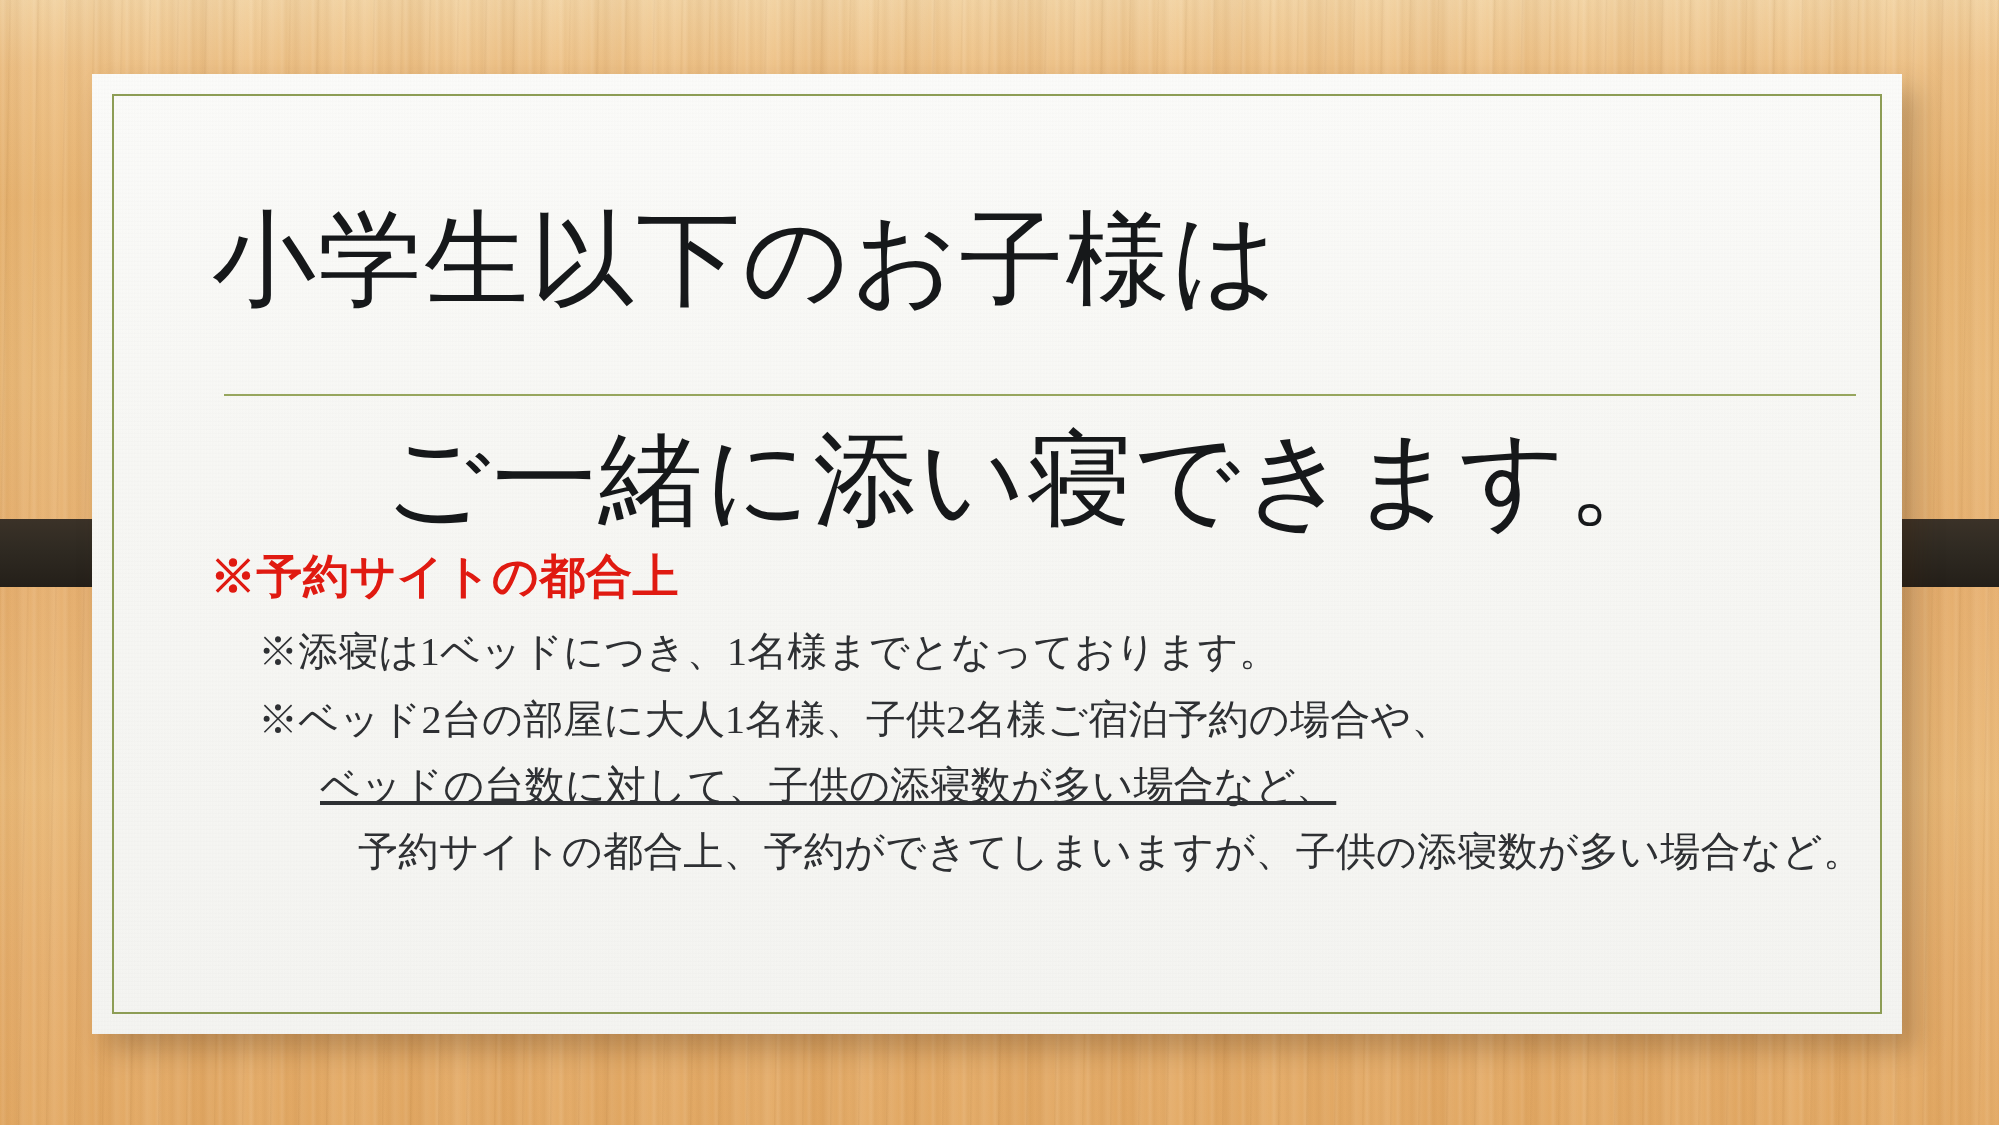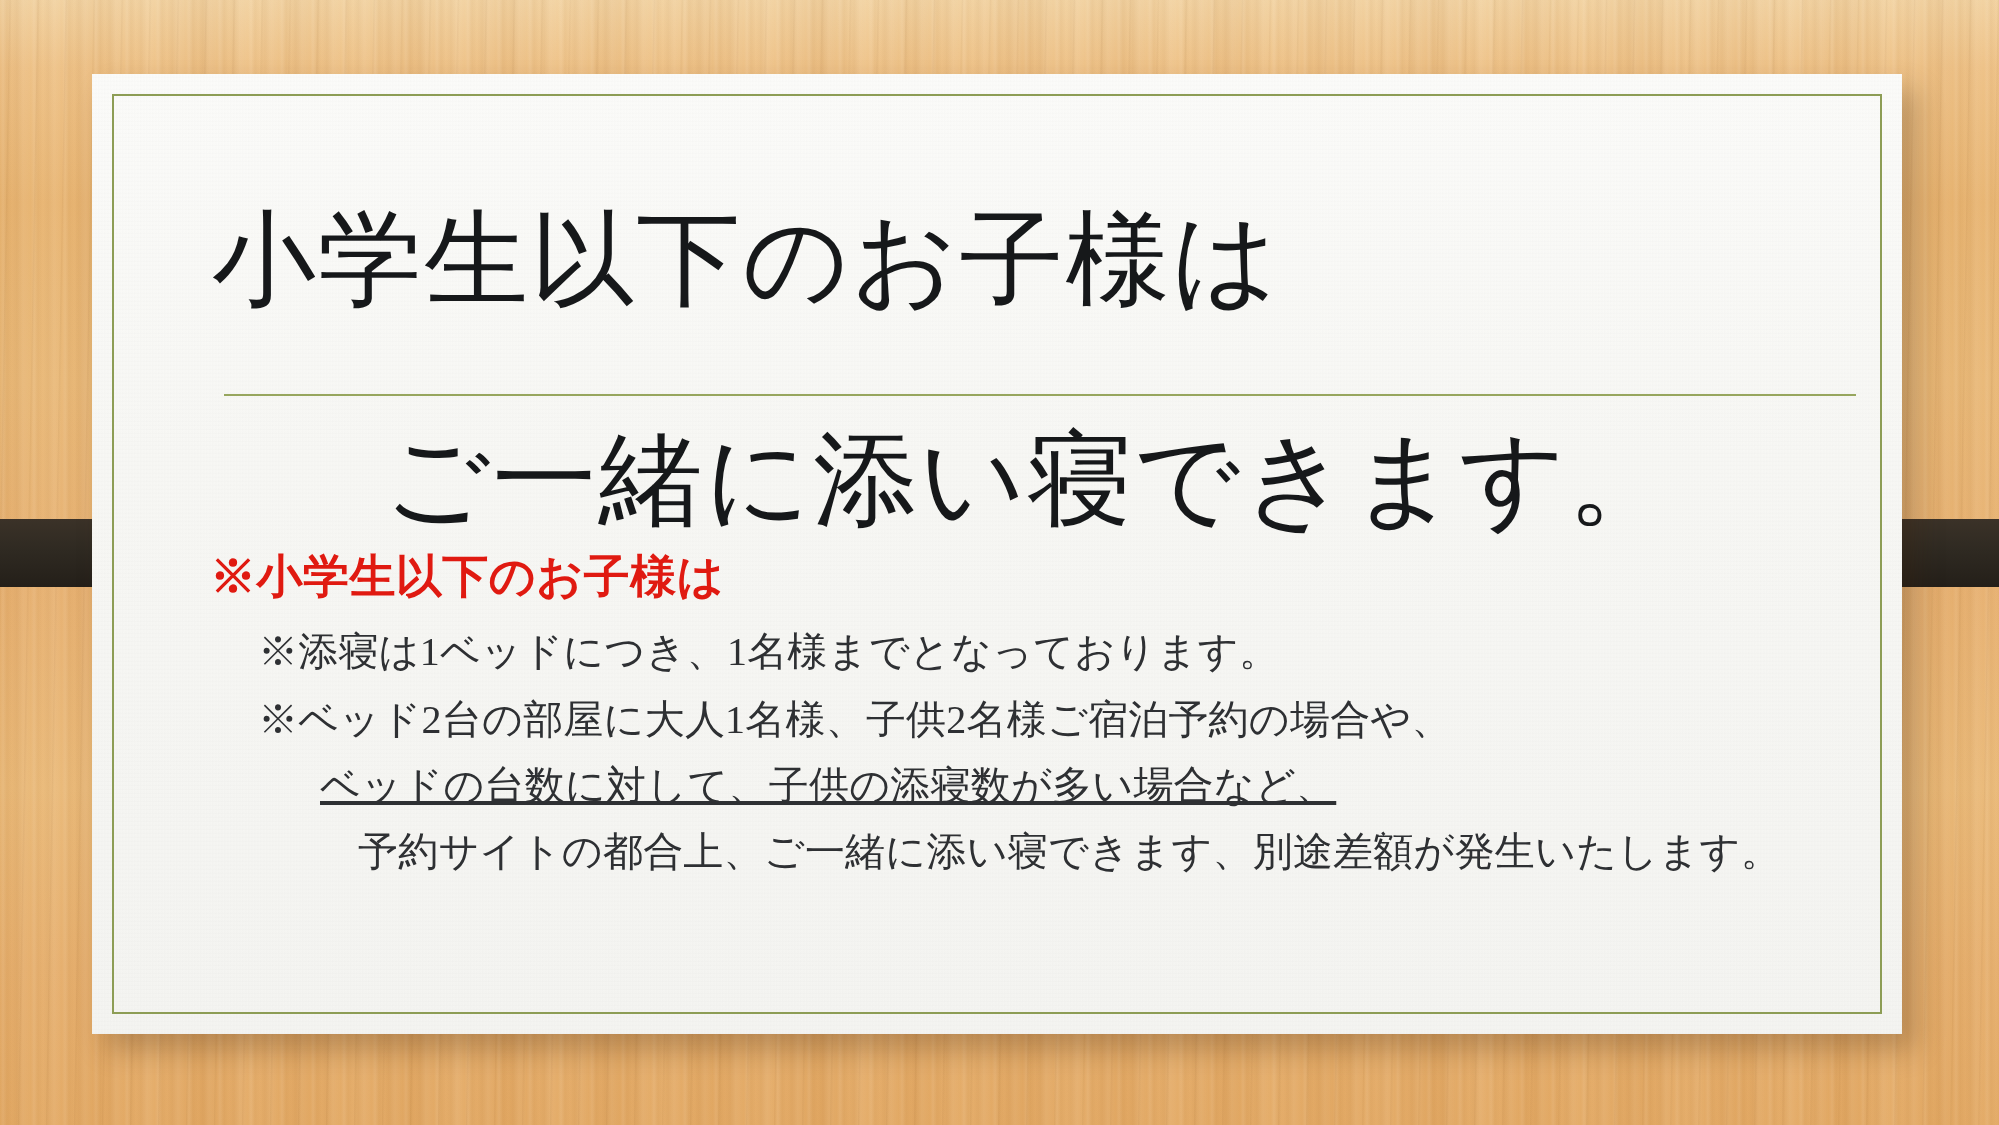--- a/index.html
+++ b/index.html
@@ -187,23 +187,23 @@
     <div id="card-inner-border"></div>
 
     <div id="content">
 
       <div class="headline" id="headline-1">小学生以下のお子様は</div>
 
       <div id="headline-divider"></div>
 
       <div class="headline" id="headline-2">ご一緒に添い寝できます。</div>
 
-      <div id="warning">※小学生以下のお子様は</div>
+      <div id="warning">※予約サイトの都合上</div>
 
       <div class="body-line" id="body-line-0">※添寝は1ベッドにつき、1名様までとなっております。</div>
       <div class="body-line" id="body-line-1">※ベッド2台の部屋に大人1名様、子供2名様ご宿泊予約の場合や、</div>
       <div class="body-line" id="body-line-2">ベッドの台数に対して、子供の添寝数が多い場合など、</div>
-      <div class="body-line" id="body-line-3">予約サイトの都合上、ご一緒に添い寝できます、別途差額が発生いたします。</div>
+      <div class="body-line" id="body-line-3">予約サイトの都合上、予約ができてしまいますが、子供の添寝数が多い場合など。</div>
 
     </div>
   </div>
 
 </div>
 
 </body></html>

